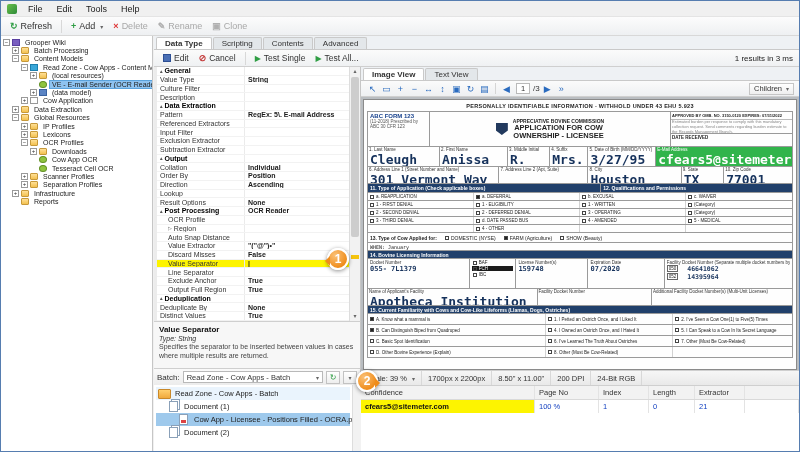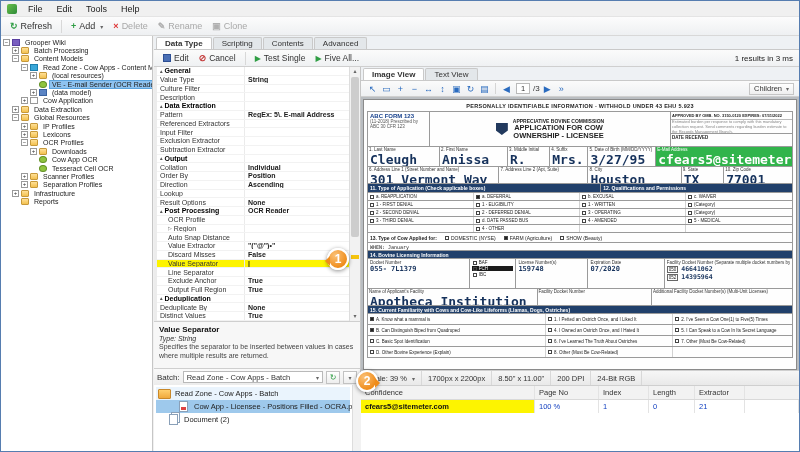--- a/index.html
+++ b/index.html
@@ -119,21 +119,21 @@
 .sec13-sub{border:1px solid #9a9a9a;border-top:none;font-size:5px;padding:1px 2px;font-family:"DejaVu Sans Mono",monospace;height:8px}
 .navy{background:#21406b;color:#fff;font-size:5px;font-weight:bold;padding:1px 2px;border:1px solid #9a9a9a;border-top:none;height:8px;overflow:hidden;white-space:nowrap}
 .sec14{display:flex;border:1px solid #9a9a9a;border-top:none;height:30px}
 .s14-cell{border-right:1px solid #9a9a9a;padding:1px 2px;overflow:hidden}
 .s14-cell:last-child{border-right:none}
 .s14-label{font-size:4.5px;color:#333;white-space:nowrap;overflow:hidden}
 .s14-value{font-family:"DejaVu Sans Mono",monospace;font-size:7px;font-weight:bold;color:#16325c}
 .stack{display:flex;flex-direction:column;gap:1px;font-size:4.5px;padding-top:1px}
 .stack .srow{display:flex;align-items:center;gap:2px;padding:0 1px}
 .stack .srow.filled{background:#1b1b1b;color:#fff}
-.fdn-row{display:flex;align-items:flex-end;gap:3px}
+.fdn-row{display:flex;align-items:flex-start;gap:9px}
 .fdn-code{border:1px solid #666;padding:0 1px;font-size:4.5px}
 .fdn-num{font-family:"DejaVu Sans Mono",monospace;font-size:6.5px;font-weight:bold;color:#16325c}
 .sec15-row{display:flex;border:1px solid #9a9a9a;border-top:none;height:11px;font-size:4.5px}
 .s15-cell{display:flex;align-items:center;gap:2px;padding:0 2px;border-right:1px solid #d2d2d2;overflow:hidden;white-space:nowrap}
 .s15-cell:last-child{border-right:none}
 
 #statusbar{position:absolute;top:369px;left:360px;right:0;height:15px;background:linear-gradient(#f6f6f6,#e9e9e9);border-top:1px solid #cfcfcf;display:flex;align-items:center;font-size:7.5px;color:#333}
 .seg{padding:0 6px;border-right:1px solid #d8d8d8;display:flex;align-items:center;gap:3px;height:100%}
 #results{position:absolute;top:384px;left:360px;right:0;bottom:0;background:#fff;border-top:1px solid #cfcfcf;font-size:7.5px;overflow:hidden}
 .res-head,.res-row{display:grid;grid-template-columns:174px 64px 50px 46px 50px 1fr}
@@ -305,21 +305,21 @@
           <span class="sv-ic-cancel">⊘</span>
           <span>Cancel</span>
         </span>
         <span class="tb-sep"></span>
         <span class="tb-btn">
           <span class="sv-ic-play">▶</span>
           <span>Test Single</span>
         </span>
         <span class="tb-btn">
           <span class="sv-ic-play">▶</span>
-          <span>Five All...</span>
+          <span>Test All...</span>
         </span>
       </span>
     <span class="results-info">1 results in 3 ms</span>
   </div>
 
   <div id="propgrid">
     <div id="pg-rows">
         <div class="pg-row section">
           <span class="pg-name">
             <span class="pg-exp">▴</span>
@@ -522,20 +522,24 @@
       <span class="caret">▾</span>
     </span>
     <span class="batch-btn">↻</span>
     <span class="batch-btn" style="color:#666;font-size:6px">▾</span>
   </div>
 
   <div id="batchtree">
       <div class="bt-row light" style="padding-left: 2px;">
         <span class="ic-batchfolder"></span>
         <span>Read Zone - Cow Apps - Batch</span>
+      </div>
+      <div class="bt-row" style="padding-left: 12px;">
+        <span class="ic-pages"></span>
+        <span>Document (1)</span>
       </div>
       <div class="bt-row sel" style="padding-left: 22px;">
         <span class="ic-pdf"></span>
         <span>Cow App - Licensee - Positions Filled - OCRA.pdf</span>
       </div>
       <div class="bt-row" style="padding-left: 12px;">
         <span class="ic-pages"></span>
         <span>Document (2)</span>
       </div>
     </div>

